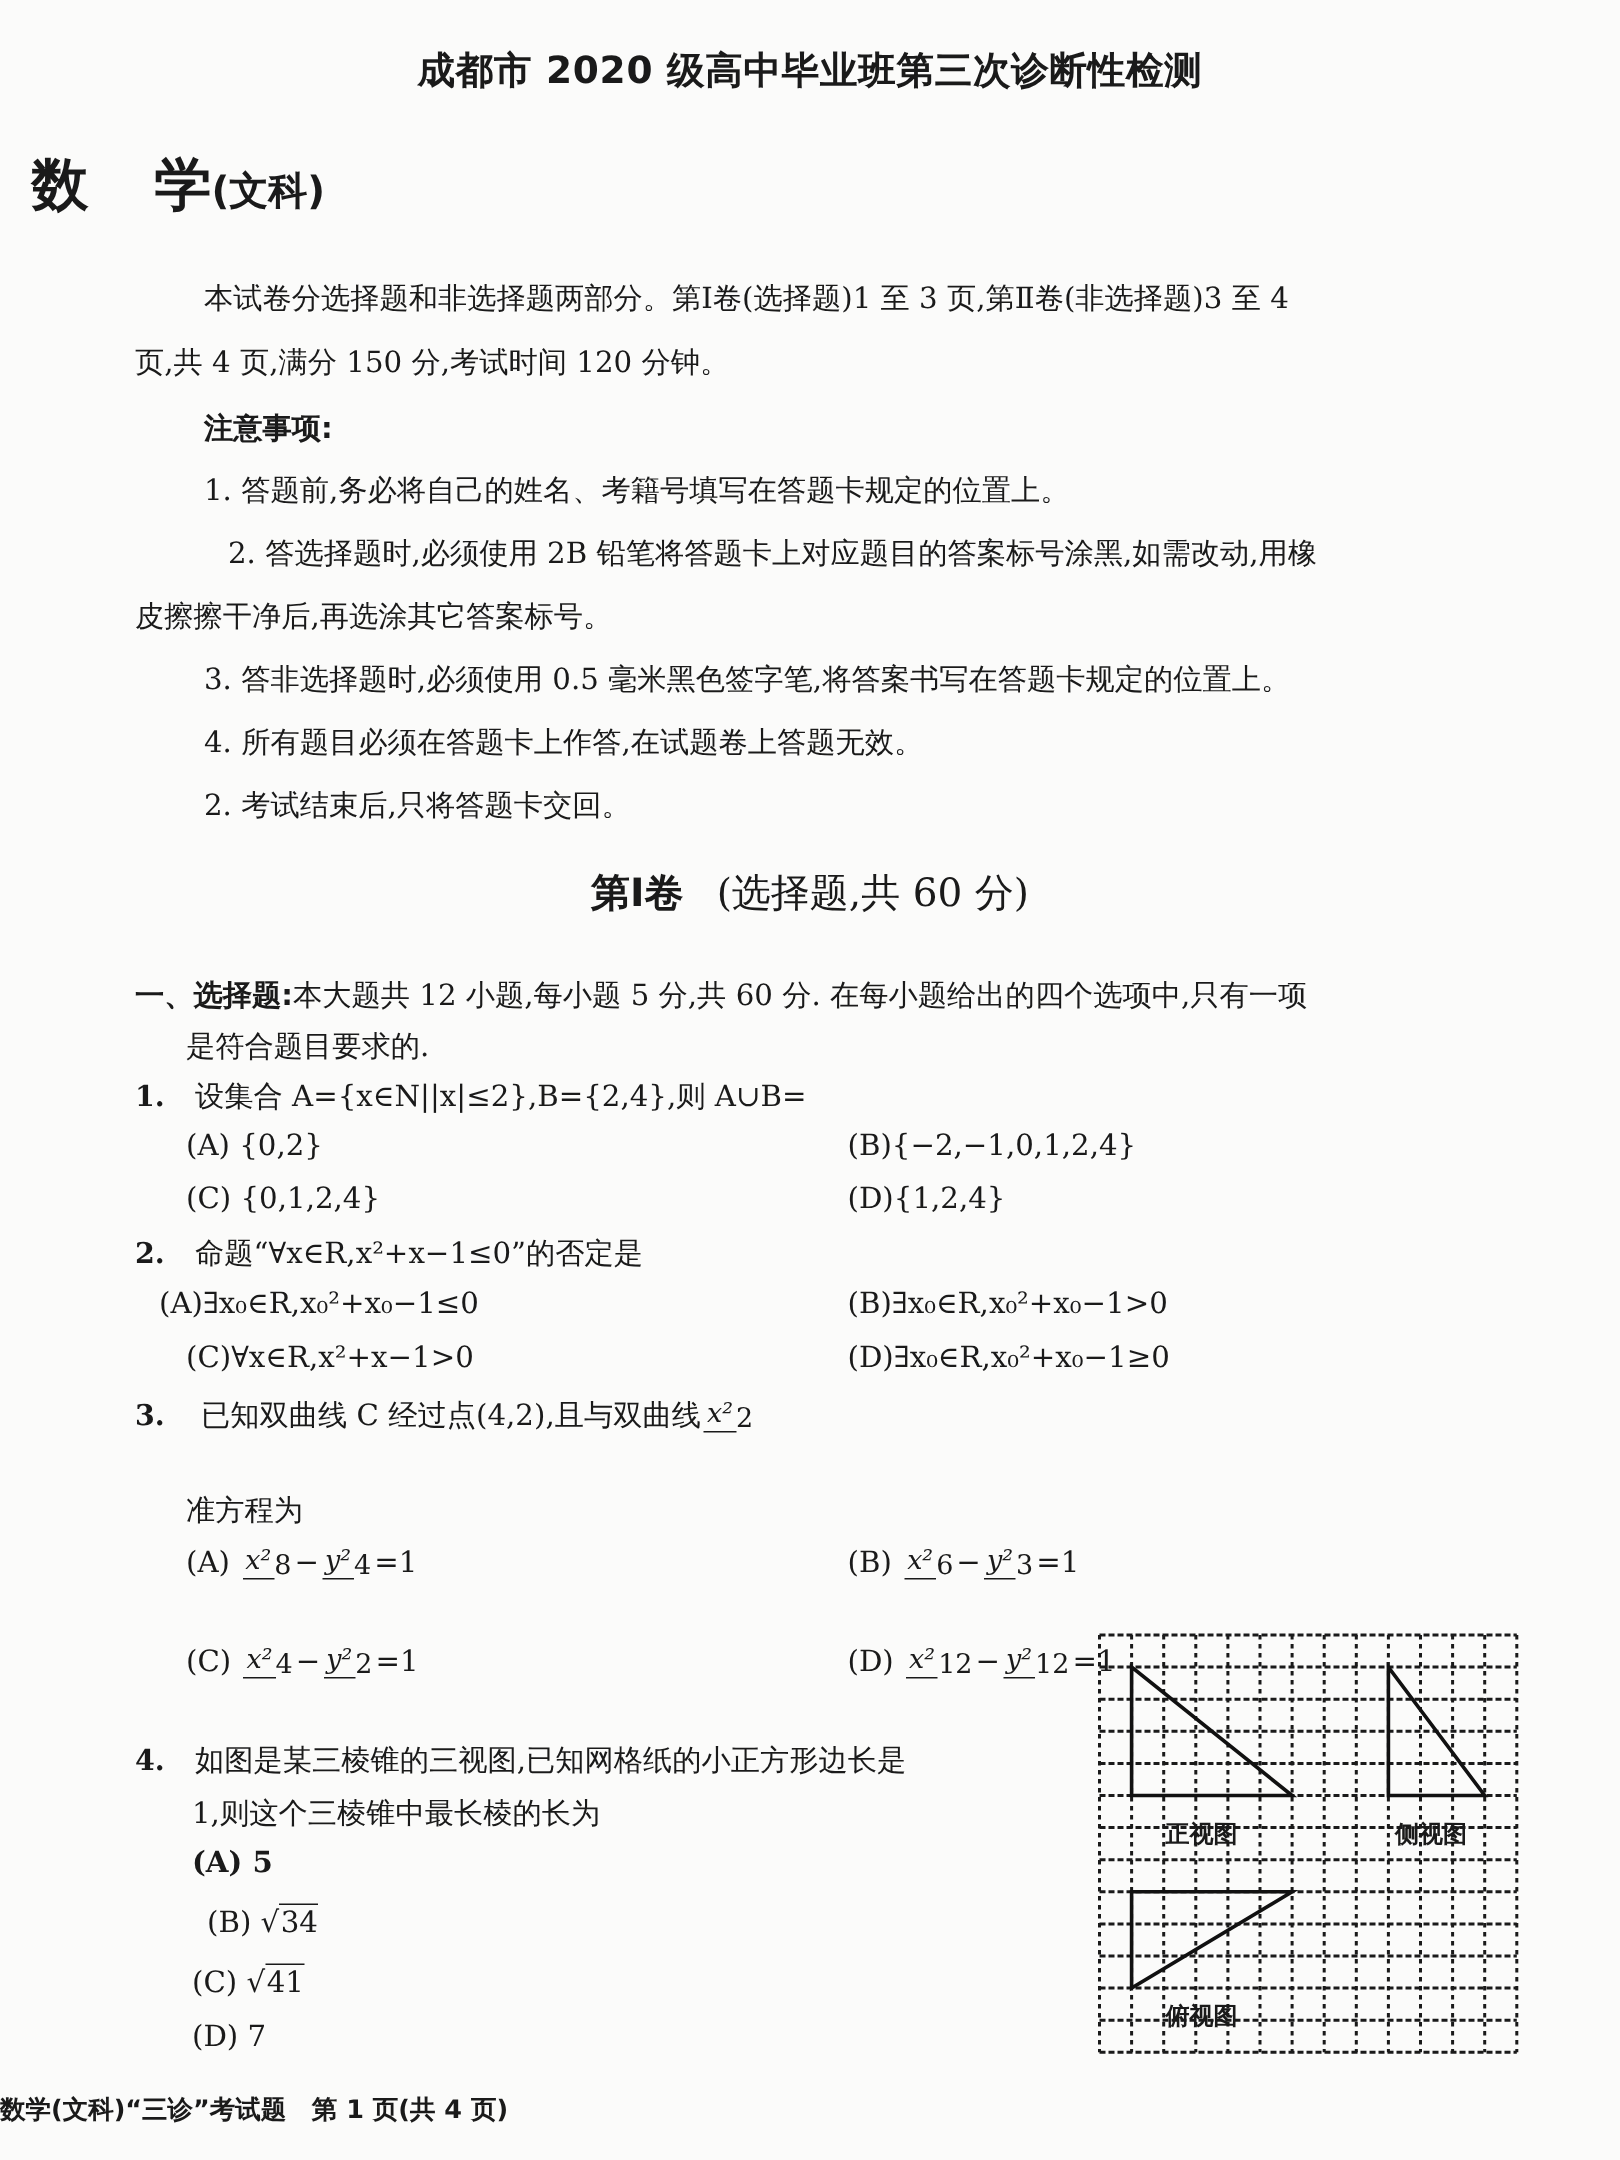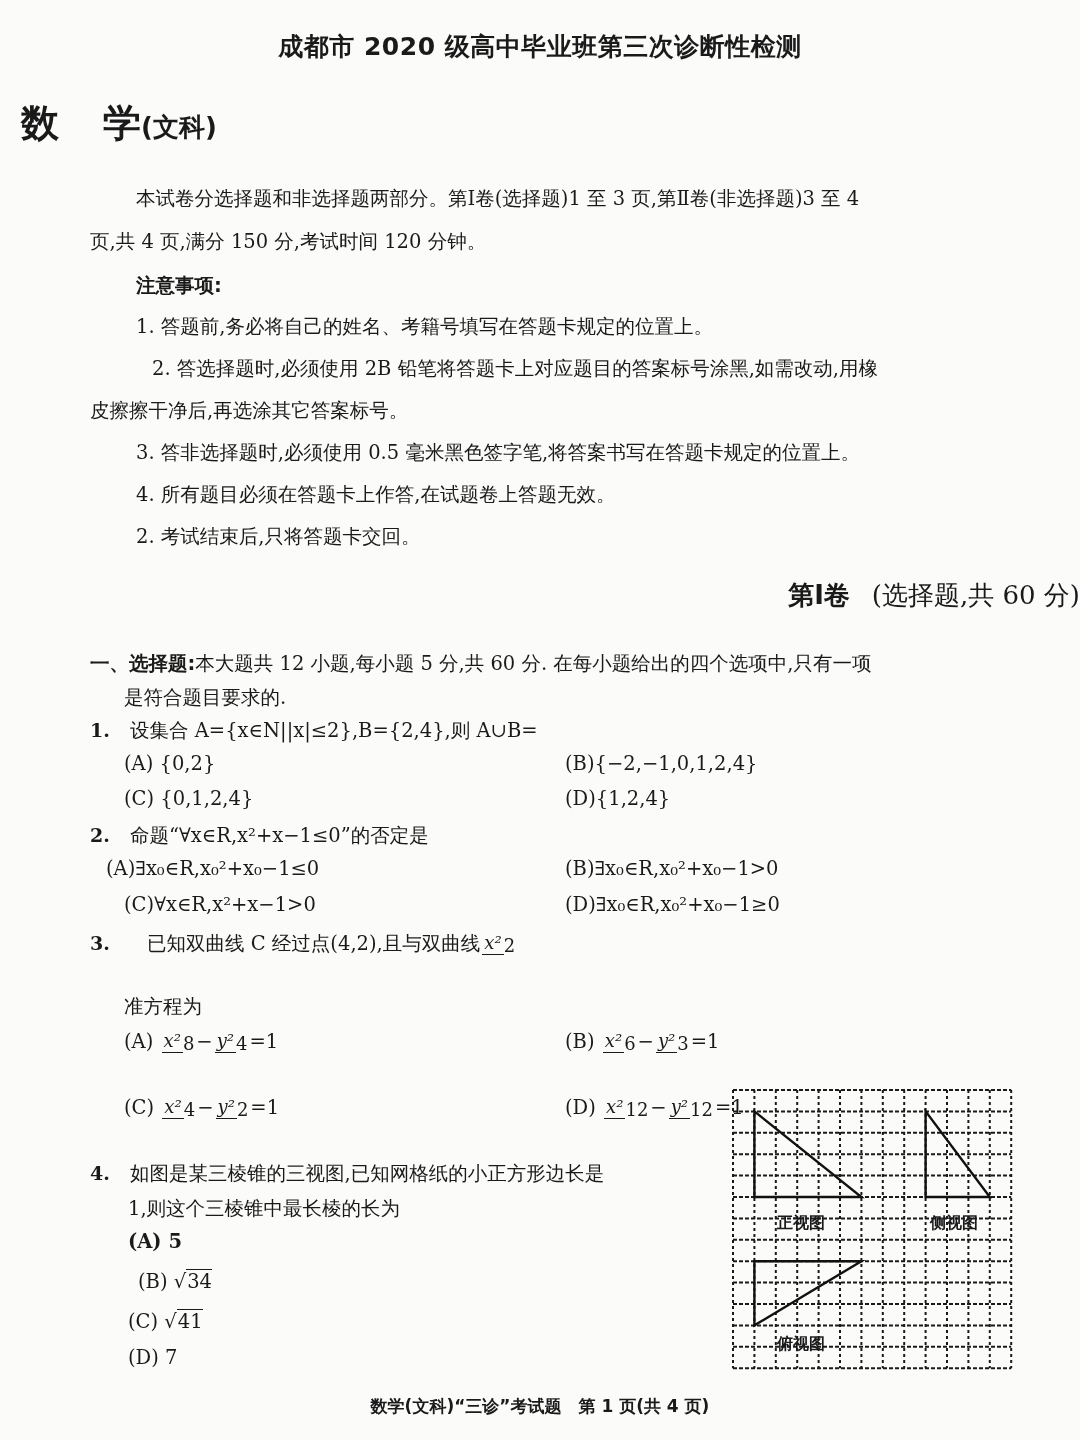--- a/index.html
+++ b/index.html
@@ -8,27 +8,27 @@
     background: #fbfbfa; color: #1a1a1a;
     font-family: "DejaVu Serif", "Liberation Serif", serif;
   }
   .abs { position: absolute; white-space: nowrap; }
   .title1 { left: 0; width: 1080px; top: 30px; text-align: center; font-family: "DejaVu Sans", sans-serif; font-weight: bold; font-size: 25px; letter-spacing: 0.5px; }
   .title2 { left: 0; width: 912px; top: 98px; font-family: "DejaVu Sans", sans-serif; font-weight: bold; font-size: 38px; margin-left: 21px; }
   .title2 .sub { font-size: 26px; }
   .title2 .gap { display: inline-block; width: 44px; }
   .p { font-size: 19.5px; }
   .bold { font-weight: bold; font-family: "DejaVu Sans", sans-serif; }
-  .section { left: 0; width: 1080px; top: 578px; text-align: right; font-size: 26px; font-family: "DejaVu Sans", sans-serif; font-weight: bold; }
+  .section { left: 0; width: 1080px; top: 578px; text-align: center; font-size: 26px; font-family: "DejaVu Sans", sans-serif; font-weight: bold; }
   .section .paren { font-weight: normal; font-family: "DejaVu Serif", serif; margin-left: 22px; }
   .qnum { font-weight: bold; font-family: "DejaVu Serif", serif; font-size: 19px; }
   .frac { display: inline-flex; align-items: center; vertical-align: middle; line-height: 1; margin: 0 2px; font-size: 18px; }
   .frac .num { border-bottom: 1.3px solid #1a1a1a; padding: 0 2px 2px; font-style: italic; }
   .frac .den { padding-top: 3px; }
-  .footer { left: 0; width: 1080px; top: 1395px; text-align: center; font-size: 17px; font-weight: bold; font-family: "DejaVu Sans", sans-serif; }
+  .footer { left: 0; width: 1080px; top: 1395px; font-size: 17px; font-weight: bold; font-family: "DejaVu Sans", sans-serif; }
   .sqrt { border-top: 1.3px solid #1a1a1a; padding-left: 1px; }
   .fig-label { font-family: "DejaVu Sans", sans-serif; font-weight: bold; font-size: 16px; }
   svg { position: absolute; left: 0; top: 0; }
 </style>
 </head>
 <body>
 
 <div class="abs title1">成都市 2020 级高中毕业班第三次诊断性检测</div>
 <div class="abs title2">
   <span>数</span><span class="gap"></span><span>学</span><span class="sub">(文科)</span>
@@ -67,21 +67,21 @@
   <span class="qnum">2.</span>
   <span style="margin-left:14px">命题“∀x∈R,x²+x−1≤0”的否定是</span>
 </div>
 <div class="abs p" style="left:106px; top:857px;text-align:center;">(A)∃x₀∈R,x₀²+x₀−1≤0</div>
 <div class="abs p" style="left:565px; top:857px;">(B)∃x₀∈R,x₀²+x₀−1&gt;0</div>
 <div class="abs p" style="left:124px; top:893px;">(C)∀x∈R,x²+x−1&gt;0</div>
 <div class="abs p" style="left:565px; top:893px;">(D)∃x₀∈R,x₀²+x₀−1≥0</div>
 
 <div class="abs p" style="left:90px; top:930px;">
   <span class="qnum">3.</span>
-  <span style="margin-left:31px">已知双曲线 C 经过点(4,2),且与双曲线</span><span class="frac">
+  <span style="margin-left:18px">已知双曲线 C 经过点(4,2),且与双曲线</span><span class="frac">
       <span class="num">x²</span>
       <span class="den">2</span>
     </span>
 </div>
 <div class="abs p" style="left:124px; top:993px;">准方程为</div>
 
 <div class="abs p" style="left:124px; top:1030px;">
   <span>(A)</span>
   <span class="frac">
       <span class="num">x²</span>

